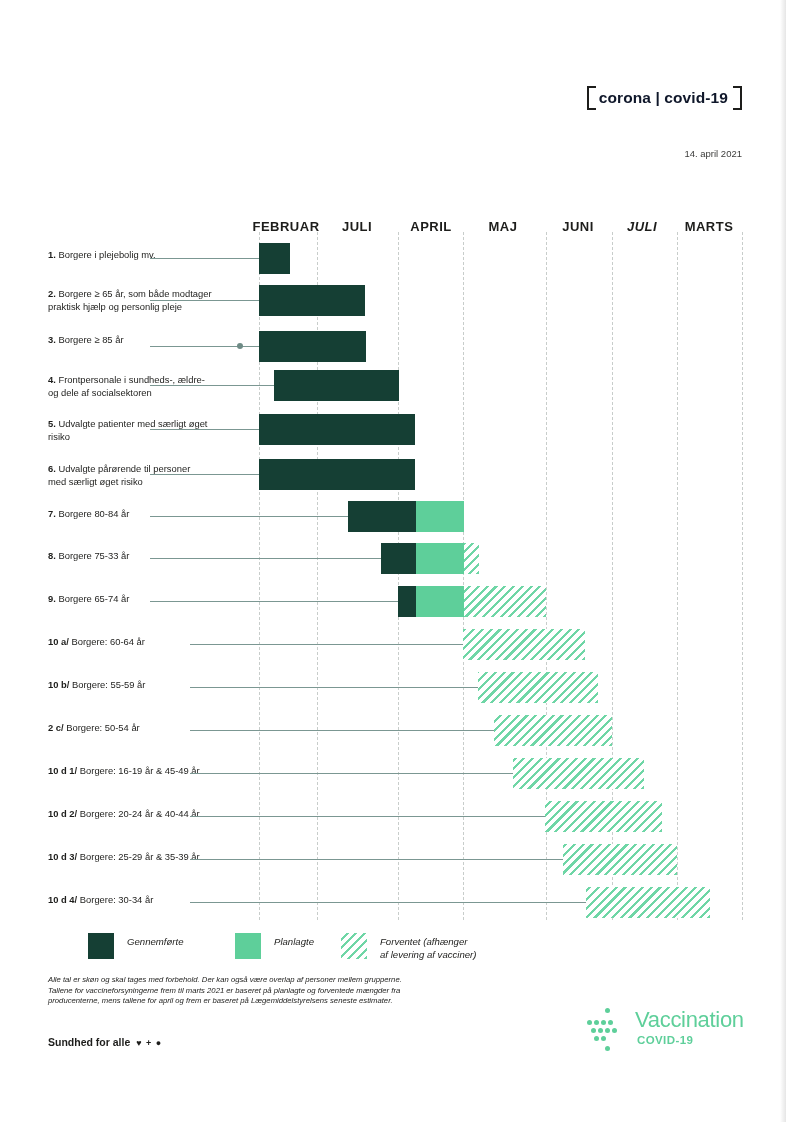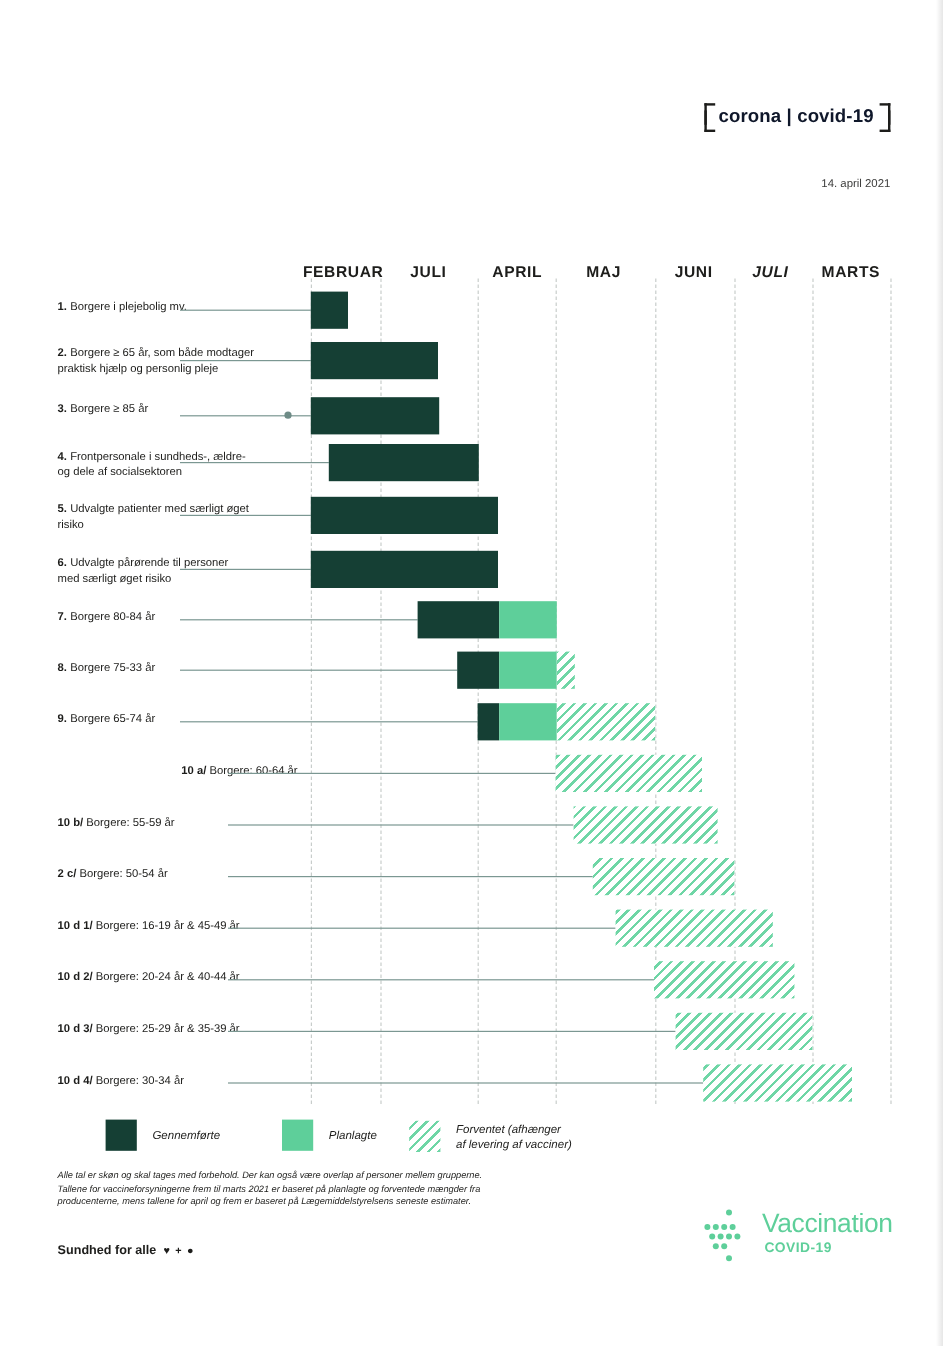--- a/index.html
+++ b/index.html
@@ -150,21 +150,21 @@
   
   .legend {
     position: absolute;
     left: 48px; top: 933px;
     width: 500px; height: 34px;
   }
   .legend-item {
     position: absolute;
     top: 0;
     display: flex;
-    align-items: center;
+    align-items: flex-start;
     padding-left: 40px;
   }
   .legend-swatch {
     width: 26px; height: 26px;
     flex: 0 0 auto;
   }
   .legend-swatch.done { background: #153f34; }
   .legend-swatch.planned { background: #5ecf9a; }
   .legend-swatch.expected {
     background-color: #ffffff;
@@ -309,21 +309,21 @@
       <div class="leader-dot" style="left: 387px; top: 558px;"></div>
       <div class="bar done" style="left: 381px; width: 35px; top: 543px;"></div>
       <div class="bar planned" style="left: 416px; width: 48px; top: 543px;"></div>
       <div class="bar expected" style="left: 464px; width: 15px; top: 543px;"></div>
       <div class="row-label" style="left: 48px; top: 593px; width: 200px;"><b>9. </b><span>Borgere 65-74 år</span></div>
       <div class="leader" style="left: 150px; width: 248px; top: 601px;"></div>
       <div class="leader-dot" style="left: 403px; top: 601px;"></div>
       <div class="bar done" style="left: 398px; width: 18px; top: 586px;"></div>
       <div class="bar planned" style="left: 416px; width: 48px; top: 586px;"></div>
       <div class="bar expected" style="left: 464px; width: 82px; top: 586px;"></div>
-      <div class="row-label" style="left: 48px; top: 636px; width: 200px; text-align: right;"><b>10 a/ </b><span>Borgere: 60-64 år</span></div>
+      <div class="row-label" style="left: 48px; top: 636px; width: 200px;"><b>10 a/ </b><span>Borgere: 60-64 år</span></div>
       <div class="leader" style="left: 190px; width: 273px; top: 644px;"></div>
       <div class="leader-dot" style="left: 470px; top: 644px;"></div>
       <div class="bar expected" style="left: 463px; width: 122px; top: 629px;"></div>
       <div class="row-label" style="left: 48px; top: 679px; width: 200px;"><b>10 b/ </b><span>Borgere: 55-59 år</span></div>
       <div class="leader" style="left: 190px; width: 288px; top: 687px;"></div>
       <div class="leader-dot" style="left: 485px; top: 687px;"></div>
       <div class="bar expected" style="left: 478px; width: 120px; top: 672px;"></div>
       <div class="row-label" style="left: 48px; top: 722px; width: 200px;"><b>2 c/ </b><span>Borgere: 50-54 år</span></div>
       <div class="leader" style="left: 190px; width: 304px; top: 730px;"></div>
       <div class="leader-dot" style="left: 500px; top: 730px;"></div>

